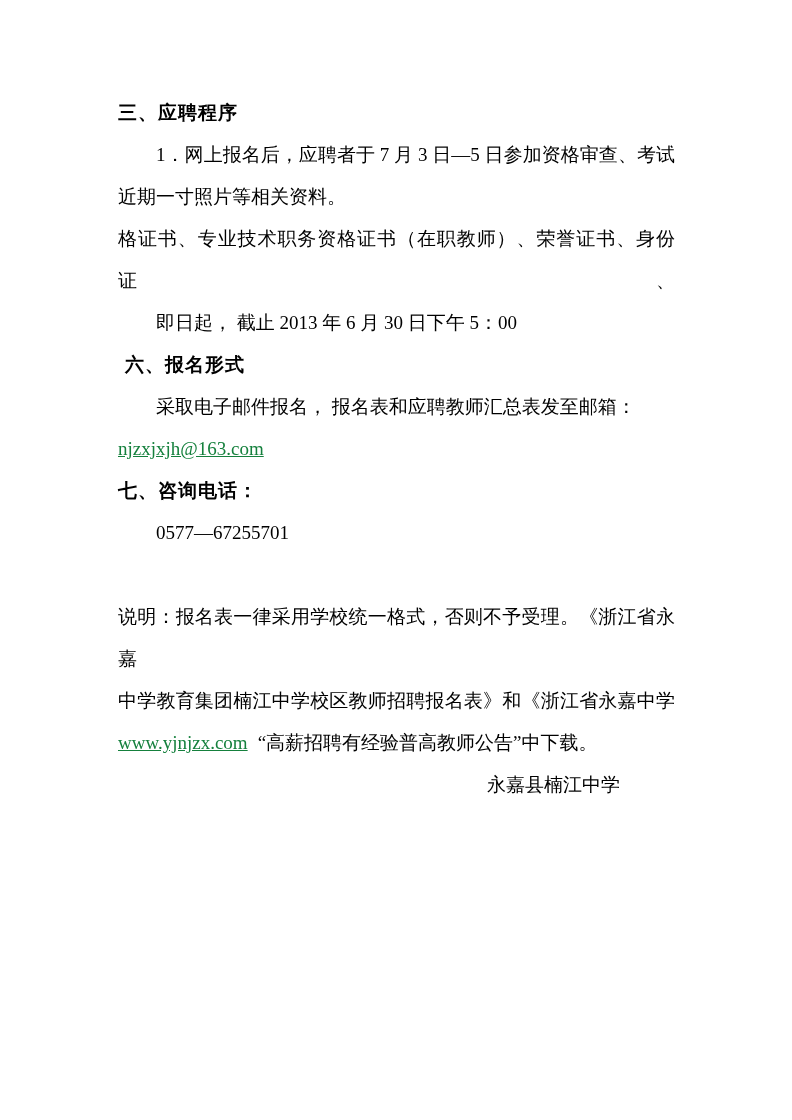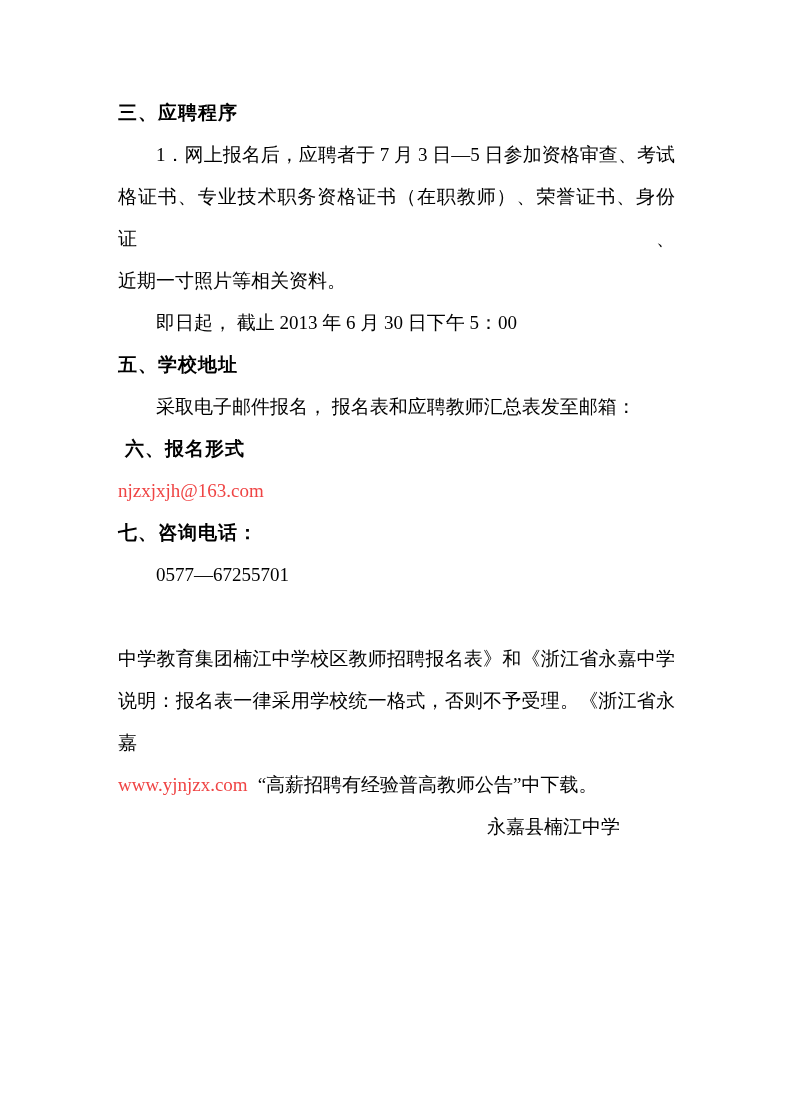--- a/index.html
+++ b/index.html
@@ -33,62 +33,62 @@
     font-weight: bold;
     letter-spacing: 1px;
   }
   .h6pad { padding-left: 7px; }
   .ind { text-indent: 38px; }
   .just {
     text-align: justify;
     text-align-last: justify;
   }
   .lnk {
-    color: #ef4444;
+    color: #15803d;
+    text-decoration: underline;
     cursor: pointer;
   }
   .tail { margin-left: 10px; }
   .blank { height: 42px; }
   .sig {
     text-align: right;
     padding-right: 55px;
   }
 </style>
 </head>
 <body>
 
 <div class="page">
   <div class="content">
 
     <div class="line heading">三、应聘程序</div>
 
     <div class="line ind just">1．网上报名后，应聘者于 7 月 3 日—5 日参加资格审查、考试</div>
+    <div class="line">近期一寸照片等相关资料。</div>
     <div class="line just">格证书、专业技术职务资格证书（在职教师）、荣誉证书、身份证、</div>
-    <div class="line">近期一寸照片等相关资料。</div>
 
 
 
     <div class="line ind">即日起， 截止 2013 年 6 月 30 日下午 5：00</div>
 
-    <div class="line heading">五、学校地址</div>
 
 
+    <div class="line heading h6pad">六、报名形式</div>
+
     <div class="line ind">采取电子邮件报名， 报名表和应聘教师汇总表发至邮箱：</div>
-
-    <div class="line heading h6pad">六、报名形式</div>
 
     <div class="line"><span class="lnk">njzxjxjh@163.com</span></div>
 
     <div class="line heading">七、咨询电话：</div>
 
     <div class="line ind">0577—67255701</div>
 
     <div class="line blank"></div>
 
+    <div class="line just">说明：报名表一律采用学校统一格式，否则不予受理。《浙江省永嘉</div>
     <div class="line just">中学教育集团楠江中学校区教师招聘报名表》和《浙江省永嘉中学</div>
-    <div class="line just">说明：报名表一律采用学校统一格式，否则不予受理。《浙江省永嘉</div>
 
     <div class="line"><span class="lnk">www.yjnjzx.com</span><span class="tail">“高薪招聘有经验普高教师公告”中下载。</span></div>
 
     <div class="line sig">永嘉县楠江中学</div>
 
   </div>
 </div>
 
 </body></html>

